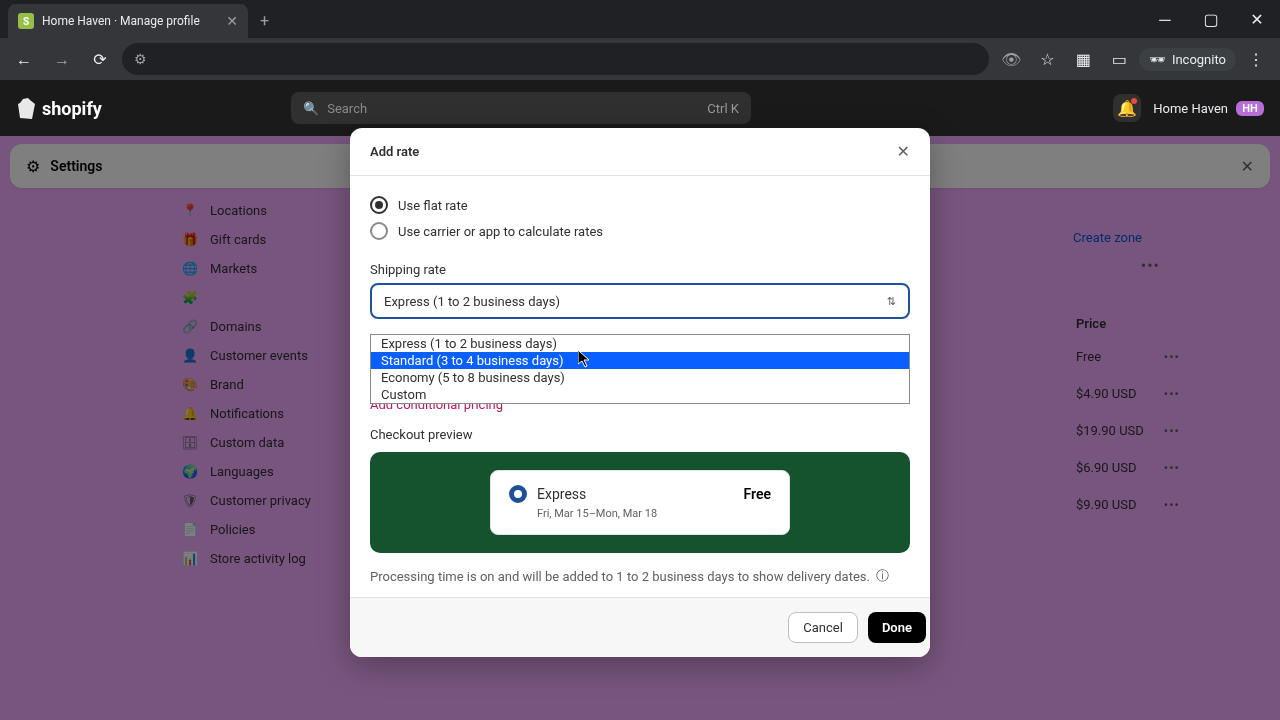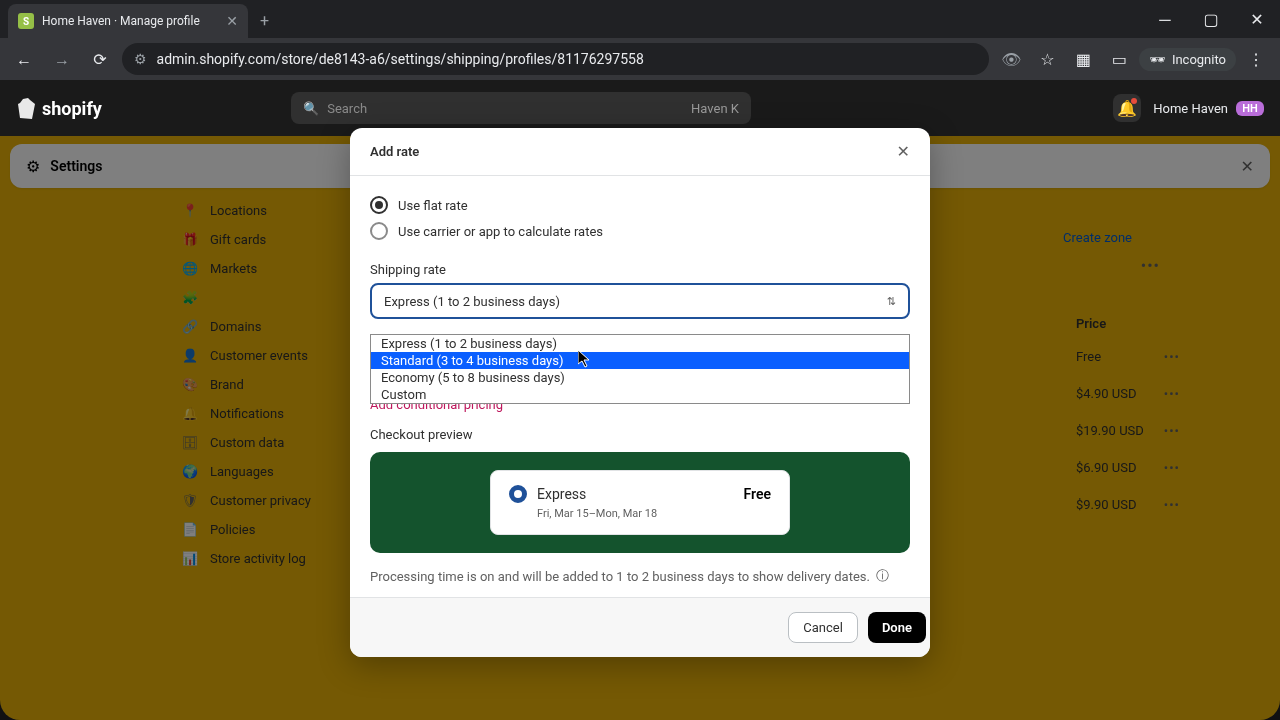--- a/index.html
+++ b/index.html
@@ -18,38 +18,38 @@
 
 .nav-bar { height: 42px; background: #35363a; display: flex; align-items: center; padding: 0 8px; gap: 6px; }
 .nav-btn { width: 32px; height: 32px; display: flex; align-items: center; justify-content: center; color: #9aa0a6; cursor: pointer; border-radius: 50%; }
 .nav-btn.active { color: #e8eaed; }
 .url-bar { flex: 1; height: 32px; background: #202124; border-radius: 16px; display: flex; align-items: center; padding: 0 12px; gap: 10px; color: #9aa0a6; font-size: 14px; }
 .url-text { color: #e8eaed; }
 .nav-right { display: flex; align-items: center; gap: 4px; }
 .incognito { background: #3c4043; padding: 4px 10px; border-radius: 14px; display: flex; align-items: center; gap: 6px; color: #e8eaed; font-size: 13px; }
 
 
-.app { position: absolute; top: 80px; left: 0; right: 0; bottom: 0; background: #eab308; border-radius: 20px; }
+.app { position: absolute; top: 80px; left: 0; right: 0; bottom: 0; background: #f0abfc; }
 .app-header { height: 56px; background: #1a1a1a; display: flex; align-items: center; padding: 0 16px; gap: 16px; }
 .shopify-logo { color: white; font-weight: bold; font-size: 18px; display: flex; align-items: center; gap: 6px; }
 .search-bar { flex: 0 0 460px; margin: 0 auto; height: 32px; background: #303030; border-radius: 8px; display: flex; align-items: center; padding: 0 12px; color: #8a8a8a; font-size: 13px; }
 .search-bar .kbd { margin-left: auto; color: #999; }
 .header-right { margin-left: auto; display: flex; align-items: center; gap: 12px; }
 .notif { width: 28px; height: 28px; background: #303030; border-radius: 8px; display: flex; align-items: center; justify-content: center; color: #ccc; position: relative; }
 .notif::after { content: ""; position: absolute; top: 4px; right: 4px; width: 6px; height: 6px; background: #e74c3c; border-radius: 50%; }
 .store-badge { display: flex; align-items: center; gap: 8px; color: #e8eaed; font-size: 13px; }
 .store-avatar { width: 28px; height: 15px; background: #b96dd9; border-radius: 6px; display: flex; align-items: center; justify-content: center; color: white; font-size: 11px; font-weight: 600; }
 
 .settings-bar { position: absolute; top: 8px; left: 10px; right: 10px; height: 44px; background: #fff; border-radius: 12px; display: flex; align-items: center; padding: 0 16px; gap: 10px; box-shadow: 0 1px 2px rgba(0,0,0,0.08); z-index: 1; }
 .settings-bar .close { margin-left: auto; color: #616161; cursor: pointer; }
 
 .sidebar { position: absolute; left: 170px; top: 60px; width: 190px; }
 .side-item { display: flex; align-items: center; gap: 12px; padding: 7px 12px; color: #303030; font-size: 13px; cursor: pointer; }
 .side-icon { width: 16px; color: #616161; display: flex; justify-content: center; }
-.zone-link { position: absolute; right: 148px; top: 94px; color: #005bd3; font-size: 13px; cursor: pointer; }
+.zone-link { position: absolute; right: 138px; top: 94px; color: #005bd3; font-size: 13px; cursor: pointer; }
 .table-stub { position: absolute; right: 100px; top: 180px; color: #303030; font-size: 13px; }
 .table-stub .hdr { font-weight: 600; margin-bottom: 18px; }
 .table-stub .row { margin-bottom: 22px; display: flex; justify-content: space-between; align-items: center; gap: 20px; }
 .more-dots { color: #616161; cursor: pointer; letter-spacing: 1px; }
 
 .overlay { position: absolute; inset: 0; background: rgba(0,0,0,0.5); z-index: 10; }
 
 
 .modal { position: absolute; left: 350px; top: 128px; width: 580px; background: #fff; border-radius: 12px; z-index: 20; box-shadow: 0 8px 32px rgba(0,0,0,0.3); }
 .modal-header { padding: 14px 20px; display: flex; align-items: center; border-bottom: 1px solid #e1e3e5; }
@@ -104,21 +104,20 @@
       <div class="win-ctrl">▢</div>
       <div class="win-ctrl">✕</div>
     </div>
   </div>
   <div class="nav-bar">
     <div class="nav-btn active">←</div>
     <div class="nav-btn">→</div>
     <div class="nav-btn active">⟳</div>
     <div class="url-bar">
       <span>⚙</span>
-      <span class="url-text">admin.shopify.com/store/de8143-a6/settings/shipping/profiles/81176297558</span>
     </div>
     <div class="nav-right">
       <div class="nav-btn">👁</div>
       <div class="nav-btn active">☆</div>
       <div class="nav-btn active">▦</div>
       <div class="nav-btn active">▭</div>
       <div class="incognito">
         <span>🕶</span>
         <span>Incognito</span>
       </div>
@@ -131,21 +130,21 @@
   <div class="app-header">
     <div class="shopify-logo">
       <svg width="20" height="22" viewBox="0 0 20 22" fill="white">
           <path d="M14 3l-2-2-5 1-3 4-2 1 2 14 12 1 3-15-5-4z" opacity="0.9"></path>
         </svg>
       <span>shopify</span>
     </div>
     <div class="search-bar">
       <span>🔍</span>
       <span style="margin-left:8px">Search</span>
-      <span class="kbd">Haven K</span>
+      <span class="kbd">Ctrl K</span>
     </div>
     <div class="header-right">
       <div class="notif">🔔</div>
       <div class="store-badge">
         <span>Home Haven</span>
         <div class="store-avatar">HH</div>
       </div>
     </div>
   </div>
 

